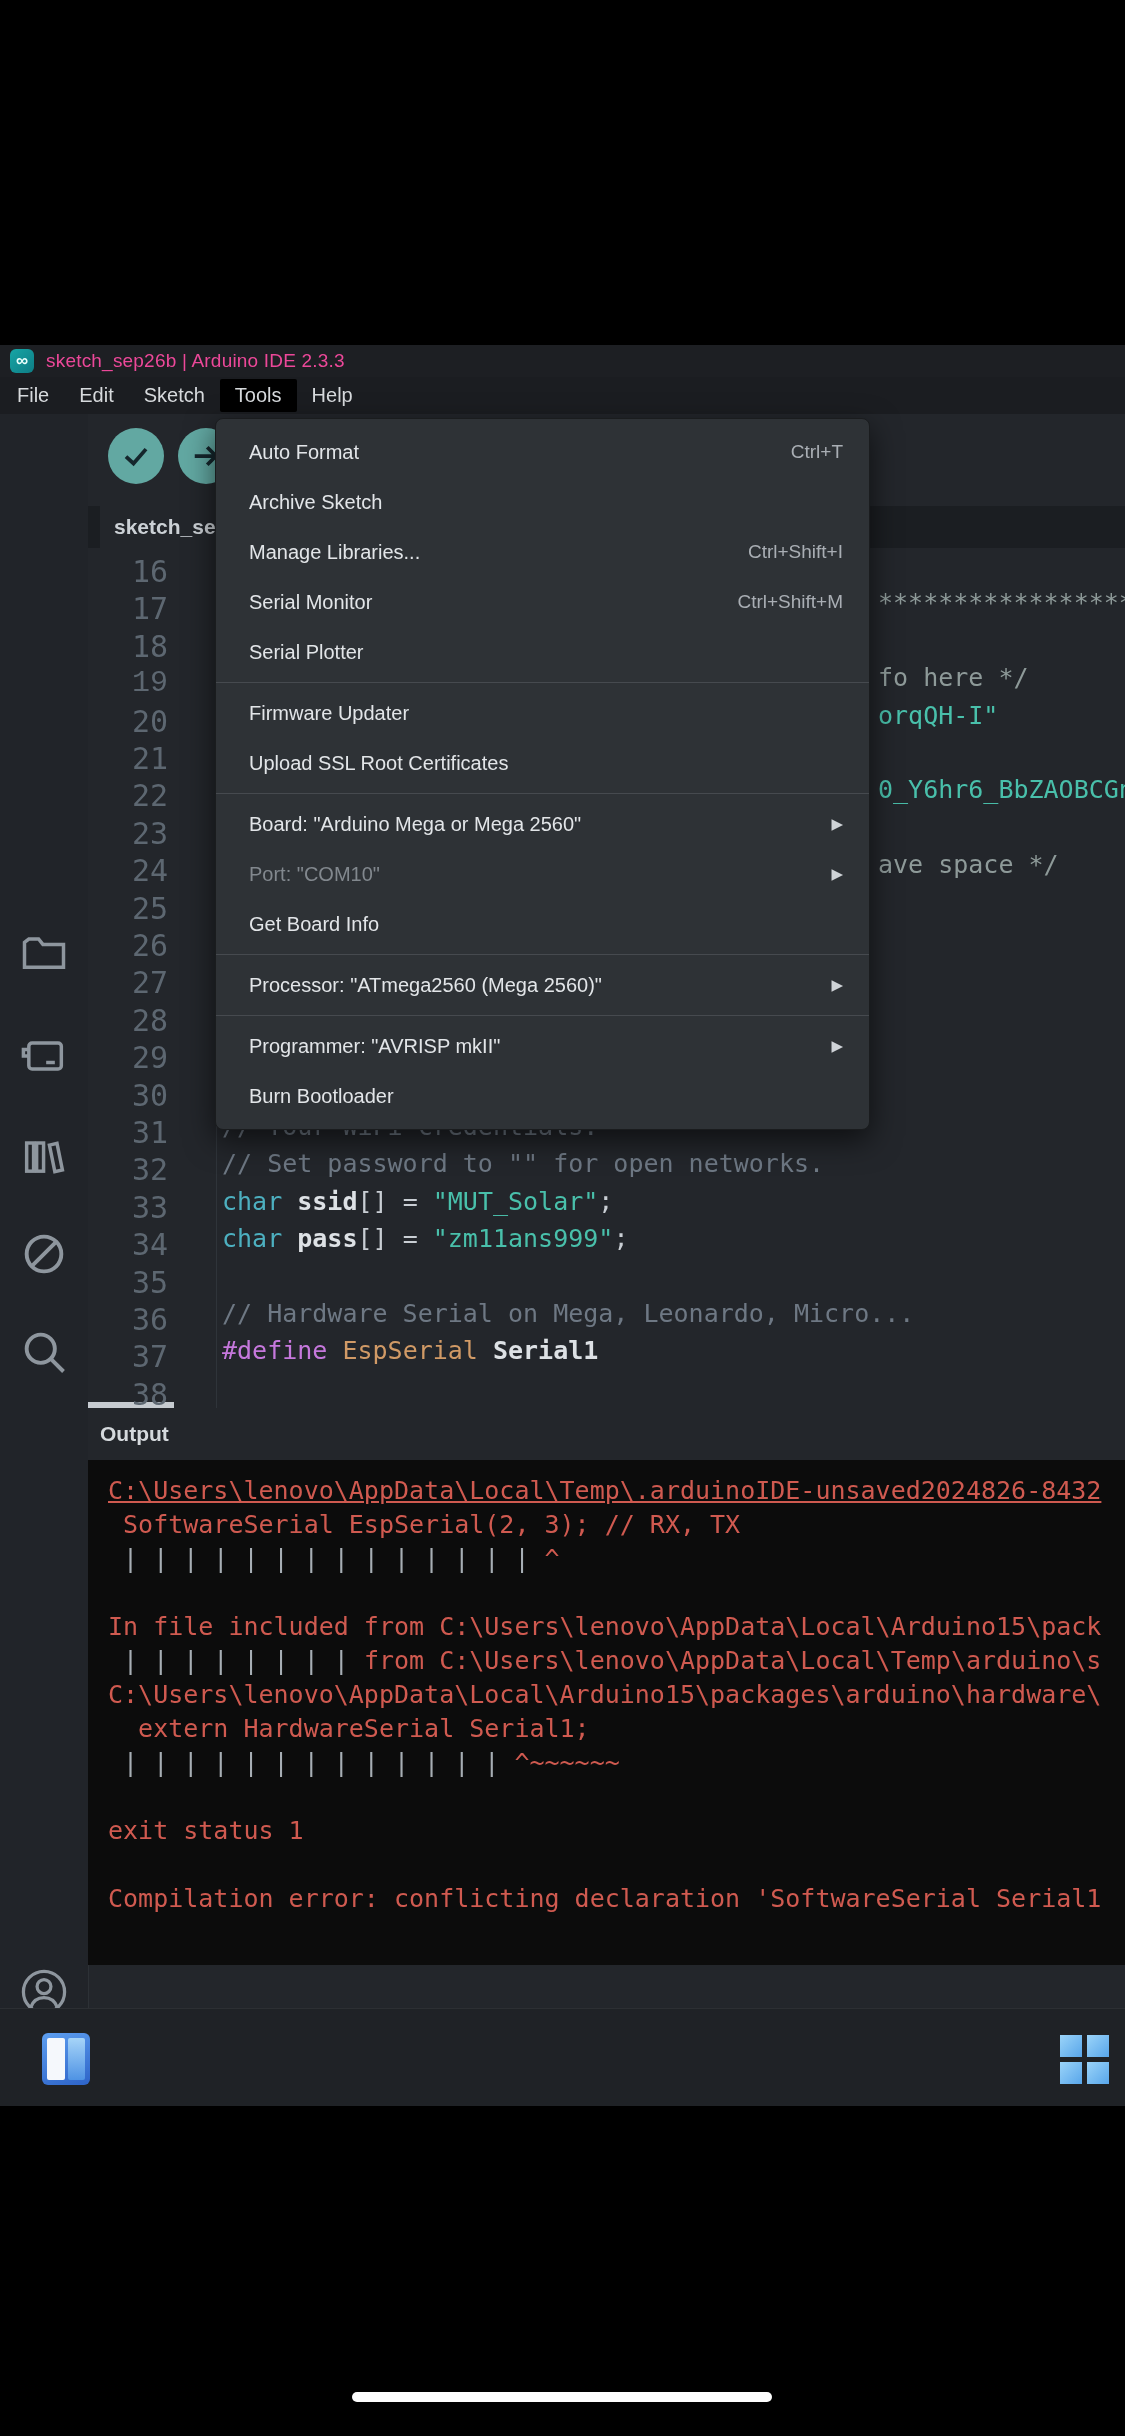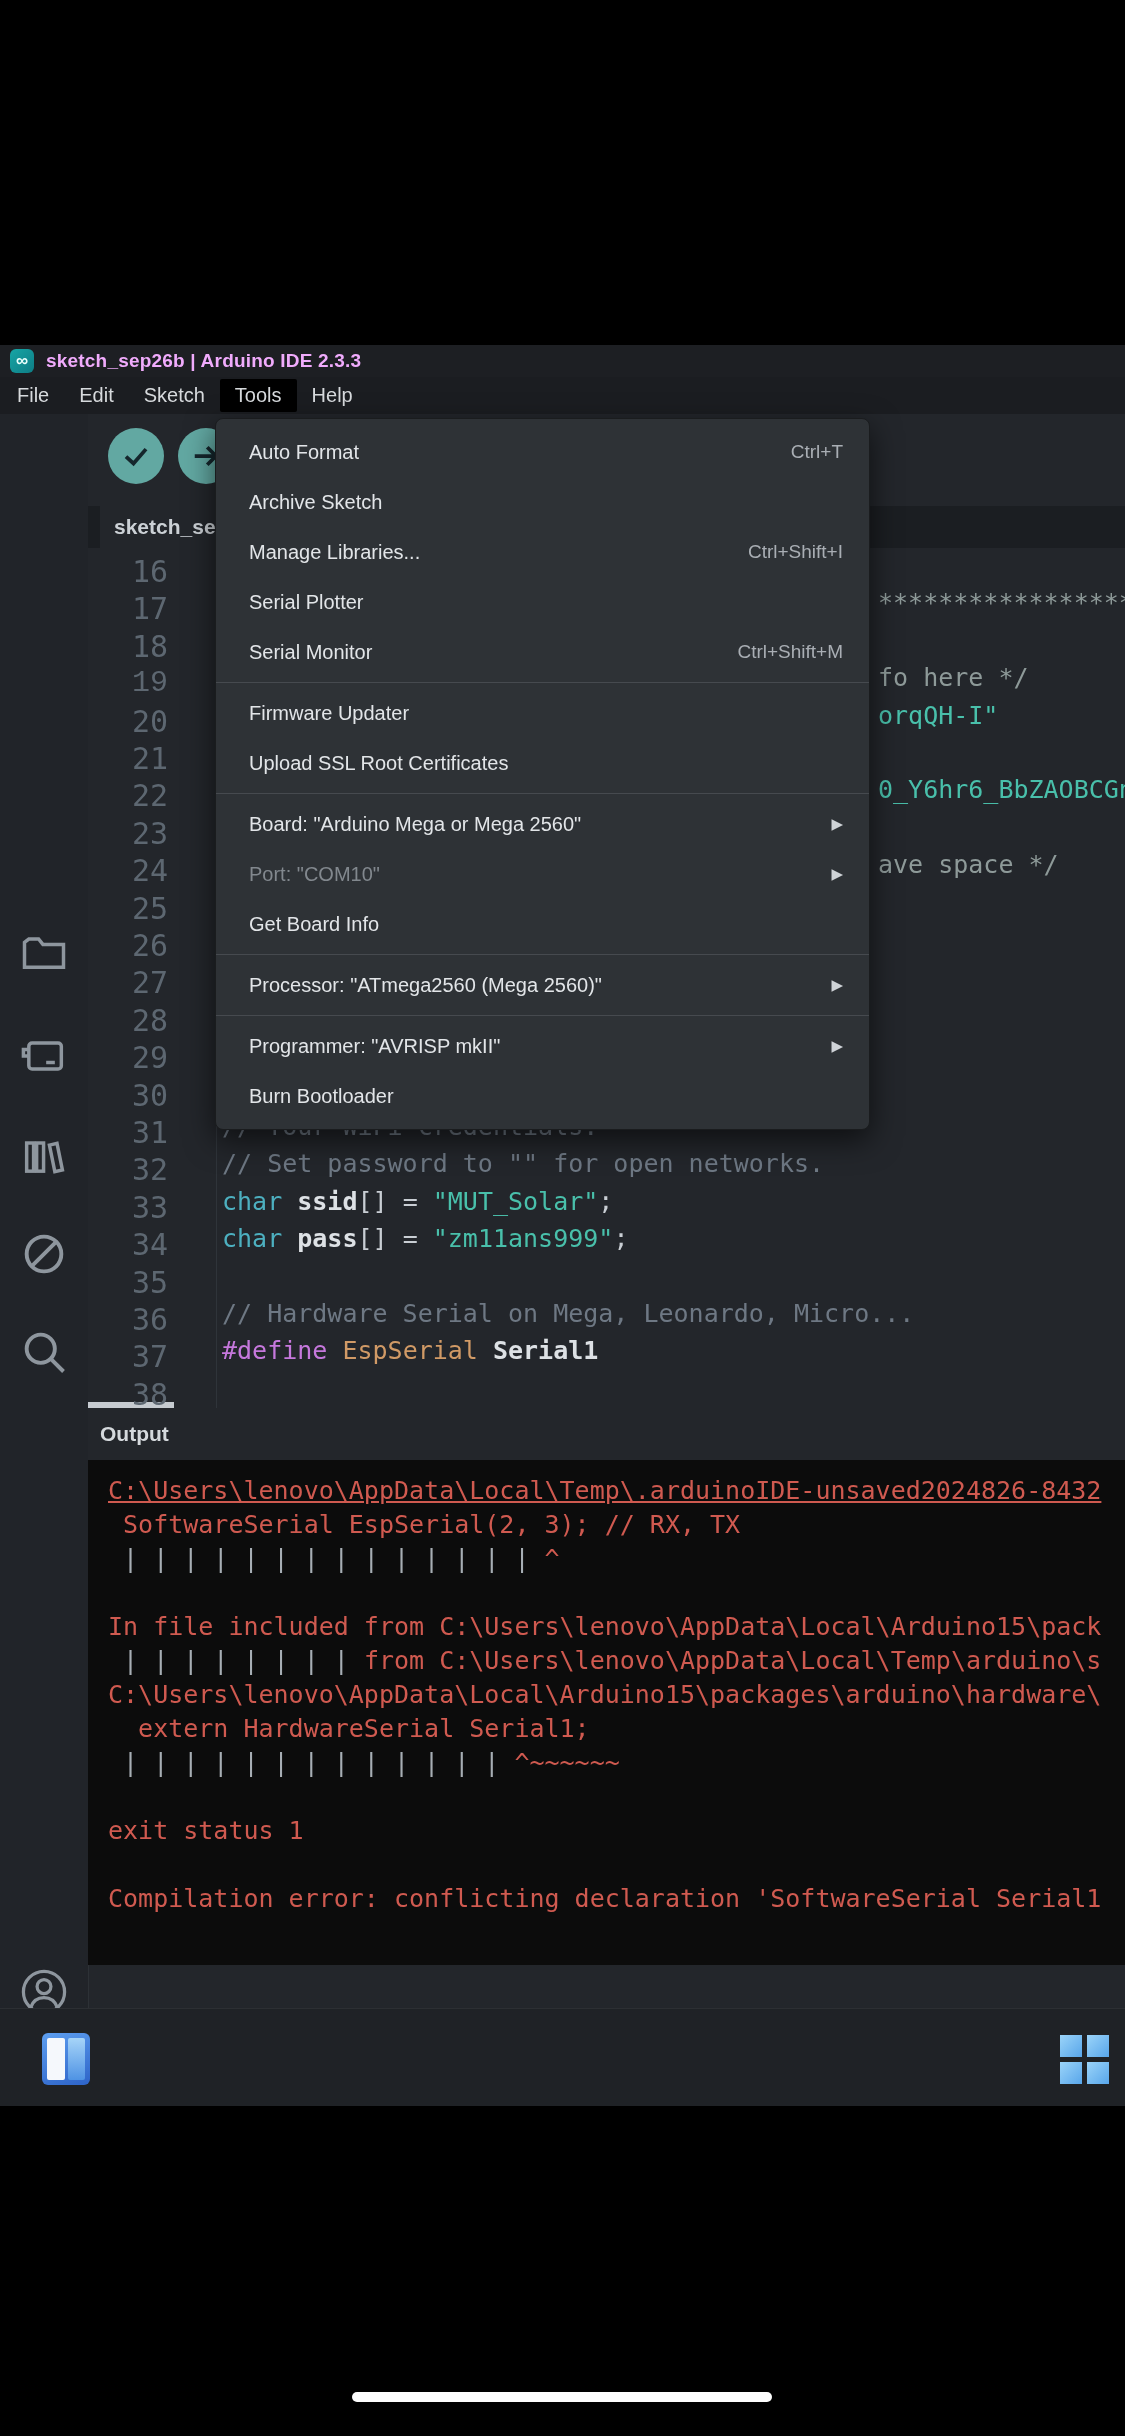--- a/index.html
+++ b/index.html
@@ -4,21 +4,21 @@
 <style>
   html,body{margin:0;padding:0;background:#000;}
   .screen{position:relative;width:1125px;height:2436px;background:#000;overflow:hidden;
           font-family:"Liberation Sans",sans-serif;}
   
   .ide{position:absolute;left:0;top:345px;width:1125px;height:1663px;background:#23262b;}
   .titlebar{position:absolute;left:0;top:0;width:100%;height:32px;background:#1d1f23;
             display:flex;align-items:center;gap:12px;padding-left:10px;box-sizing:border-box;}
   .appicon{width:24px;height:24px;border-radius:6px;background:linear-gradient(135deg,#17a5a5,#0e7d85);
            color:#eafffc;font-size:17px;font-weight:bold;display:flex;align-items:center;justify-content:center;}
-  .titletext{color:#f0abfc;font-size:19px;font-weight:bold;letter-spacing:.2px;}
+  .titletext{color:#ec4899;font-size:19px;font-weight:normal;letter-spacing:.2px;}
   .menubar{position:absolute;left:0;top:32px;width:100%;height:37px;background:#1b1d21;
            display:flex;align-items:center;padding-left:2px;box-sizing:border-box;}
   .mb-item{color:#d7dadd;font-size:20px;padding:5px 15px;border-radius:2px;}
   .mb-item.active{background:#000000;}
   
   .activitybar{position:absolute;left:0;top:69px;width:88px;height:1594px;background:#212429;
                border-right:1px solid #2d3136;}
   .act-icon{position:absolute;left:18px;width:52px;height:52px;color:#8e969e;}
   .act-icon svg{width:100%;height:100%;}
   
@@ -229,25 +229,25 @@
           <span class="sc">Ctrl+T</span>
         </div>
         <div class="tm-item">
           <span class="lab">Archive Sketch</span>
         </div>
         <div class="tm-item">
           <span class="lab">Manage Libraries...</span>
           <span class="sc">Ctrl+Shift+I</span>
         </div>
         <div class="tm-item">
-          <span class="lab">Serial Plotter</span>
-        </div>
-        <div class="tm-item">
           <span class="lab">Serial Monitor</span>
           <span class="sc">Ctrl+Shift+M</span>
+        </div>
+        <div class="tm-item">
+          <span class="lab">Serial Plotter</span>
         </div>
         <div class="tm-sep"></div>
         <div class="tm-item">
           <span class="lab">Firmware Updater</span>
         </div>
         <div class="tm-item">
           <span class="lab">Upload SSL Root Certificates</span>
         </div>
         <div class="tm-sep"></div>
         <div class="tm-item">

